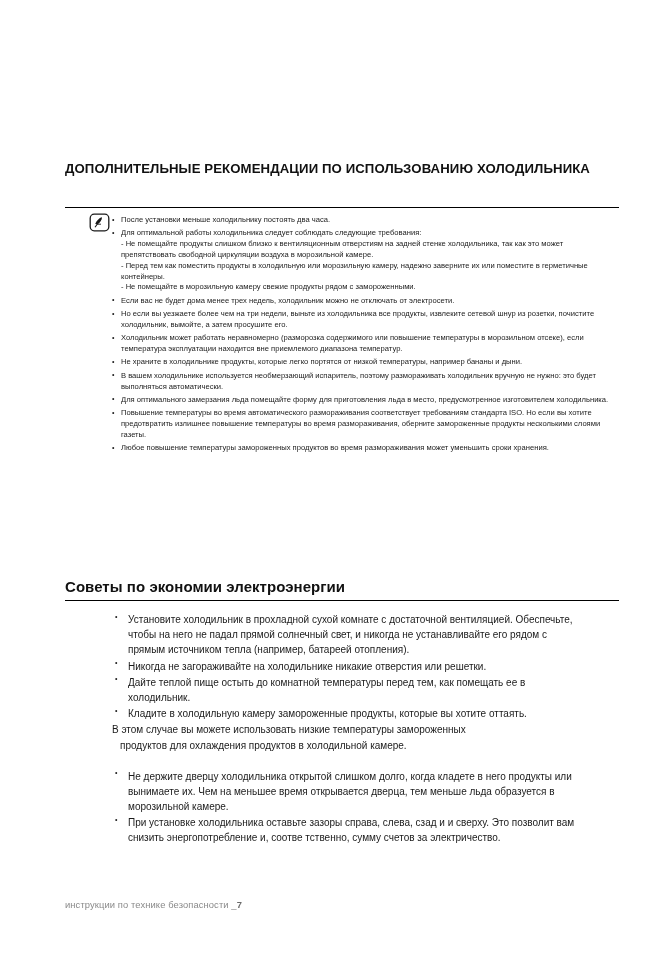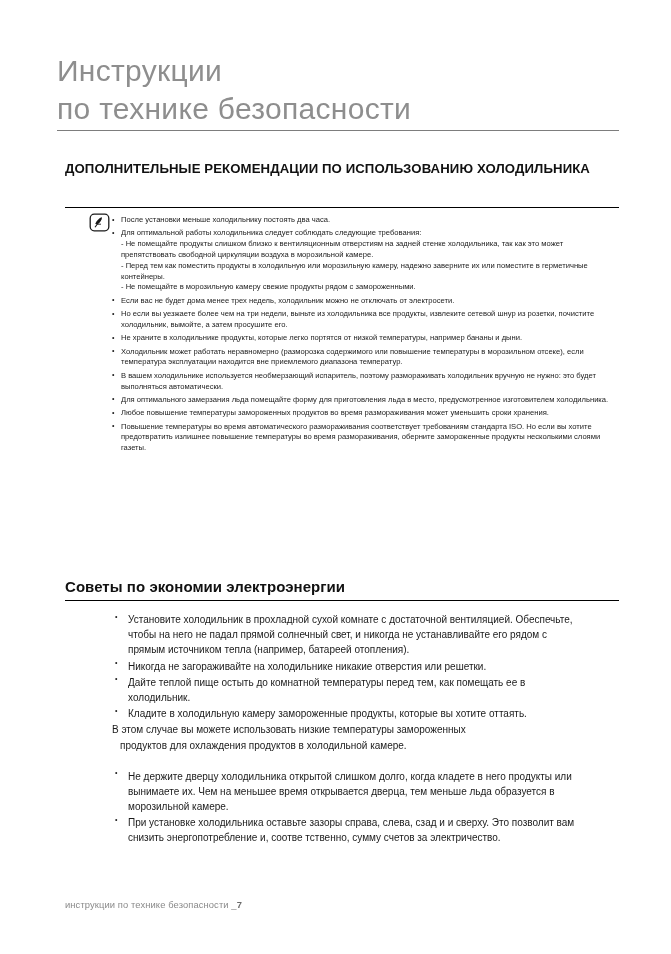--- a/index.html
+++ b/index.html
@@ -167,49 +167,44 @@
   .footer .pagenum {
     color: #6a6a6a;
     font-weight: bold;
   }
 </style>
 </head>
 <body>
 
 <div class="page">
 
-  <div class="chapter-title">
-    <div class="line">Инструкции</div>
-    <div class="line">по технике безопасности</div>
-    <div class="rule"></div>
-  </div>
 
   <div class="section-heading">ДОПОЛНИТЕЛЬНЫЕ РЕКОМЕНДАЦИИ ПО ИСПОЛЬЗОВАНИЮ ХОЛОДИЛЬНИКА</div>
   <div class="heading-rule"></div>
 
   <div class="note-icon">
     <svg width="21" height="19" viewBox="0 0 21 19" xmlns="http://www.w3.org/2000/svg">
       <rect x="1.2" y="1.2" width="18.6" height="16.6" rx="4" ry="4" fill="none" stroke="#1a1a1a" stroke-width="1.3"></rect>
       <path d="M12.8 4.0 C 9.6 5.6 7.4 8.0 6.2 11.0 C 7.6 11.4 9.0 11.0 10.2 10.0 C 11.8 8.6 12.8 6.4 12.8 4.0 Z" fill="#1a1a1a"></path>
       <path d="M6.0 14.2 L 12.4 5.4" stroke="#1a1a1a" stroke-width="1.1" fill="none"></path>
       <path d="M8.0 11.2 L 12.0 11.2" stroke="#1a1a1a" stroke-width="0.9" fill="none"></path>
     </svg>
   </div>
 
   <div class="list-1" id="list-1">
       <div class="li"><span>После установки меньше холодильнику постоять два часа.</span></div>
       <div class="li"><span>Для оптимальной работы холодильника следует соблюдать следующие требования:</span><span class="sub">- Не помещайте продукты слишком близко к вентиляционным отверстиям на задней стенке холодильника, так как это может препятствовать свободной циркуляции воздуха в морозильной камере.</span><span class="sub">- Перед тем как поместить продукты в холодильную или морозильную камеру, надежно заверните их или поместите в герметичные контейнеры.</span><span class="sub">- Не помещайте в морозильную камеру свежие продукты рядом с замороженными.</span></div>
       <div class="li"><span>Если вас не будет дома менее трех недель, холодильник можно не отключать от электросети.</span></div>
       <div class="li"><span>Но если вы уезжаете более чем на три недели, выньте из холодильника все продукты, извлеките сетевой шнур из розетки, почистите холодильник, вымойте, а затем просушите его.</span></div>
+      <div class="li"><span>Холодильник может работать неравномерно (разморозка содержимого или повышение температуры в морозильном отсеке), если температура эксплуатации находится вне приемлемого диапазона температур.</span></div>
       <div class="li"><span>Не храните в холодильнике продукты, которые легко портятся от низкой температуры, например бананы и дыни.</span></div>
-      <div class="li"><span>Холодильник может работать неравномерно (разморозка содержимого или повышение температуры в морозильном отсеке), если температура эксплуатации находится вне приемлемого диапазона температур.</span></div>
       <div class="li"><span>В вашем холодильнике используется необмерзающий испаритель, поэтому размораживать холодильник вручную не нужно: это будет выполняться автоматически.</span></div>
       <div class="li"><span>Для оптимального замерзания льда помещайте форму для приготовления льда в место, предусмотренное изготовителем холодильника.</span></div>
+      <div class="li"><span>Повышение температуры во время автоматического размораживания соответствует требованиям стандарта ISO. Но если вы хотите предотвратить излишнее повышение температуры во время размораживания, оберните замороженные продукты несколькими слоями газеты.</span></div>
       <div class="li"><span>Любое повышение температуры замороженных продуктов во время размораживания может уменьшить сроки хранения.</span></div>
-      <div class="li"><span>Повышение температуры во время автоматического размораживания соответствует требованиям стандарта ISO. Но если вы хотите предотвратить излишнее повышение температуры во время размораживания, оберните замороженные продукты несколькими слоями газеты.</span></div>
     </div>
 
   <div class="subsection-heading">Советы по экономии электроэнергии</div>
   <div class="subsection-rule"></div>
 
   <div class="list-2" id="list-2">
       <div class="li"><span>Установите холодильник в прохладной сухой комнате с достаточной вентиляцией. Обеспечьте, чтобы на него не падал прямой солнечный свет, и никогда не устанавливайте его рядом с прямым источником тепла (например, батареей отопления).</span></div>
       <div class="li"><span>Никогда не загораживайте на холодильнике никакие отверстия или решетки.</span></div>
       <div class="li"><span>Дайте теплой пище остыть до комнатной температуры перед тем, как помещать ее в холодильник.</span></div>
       <div class="li"><span>Кладите в холодильную камеру замороженные продукты, которые вы хотите оттаять.</span></div>

